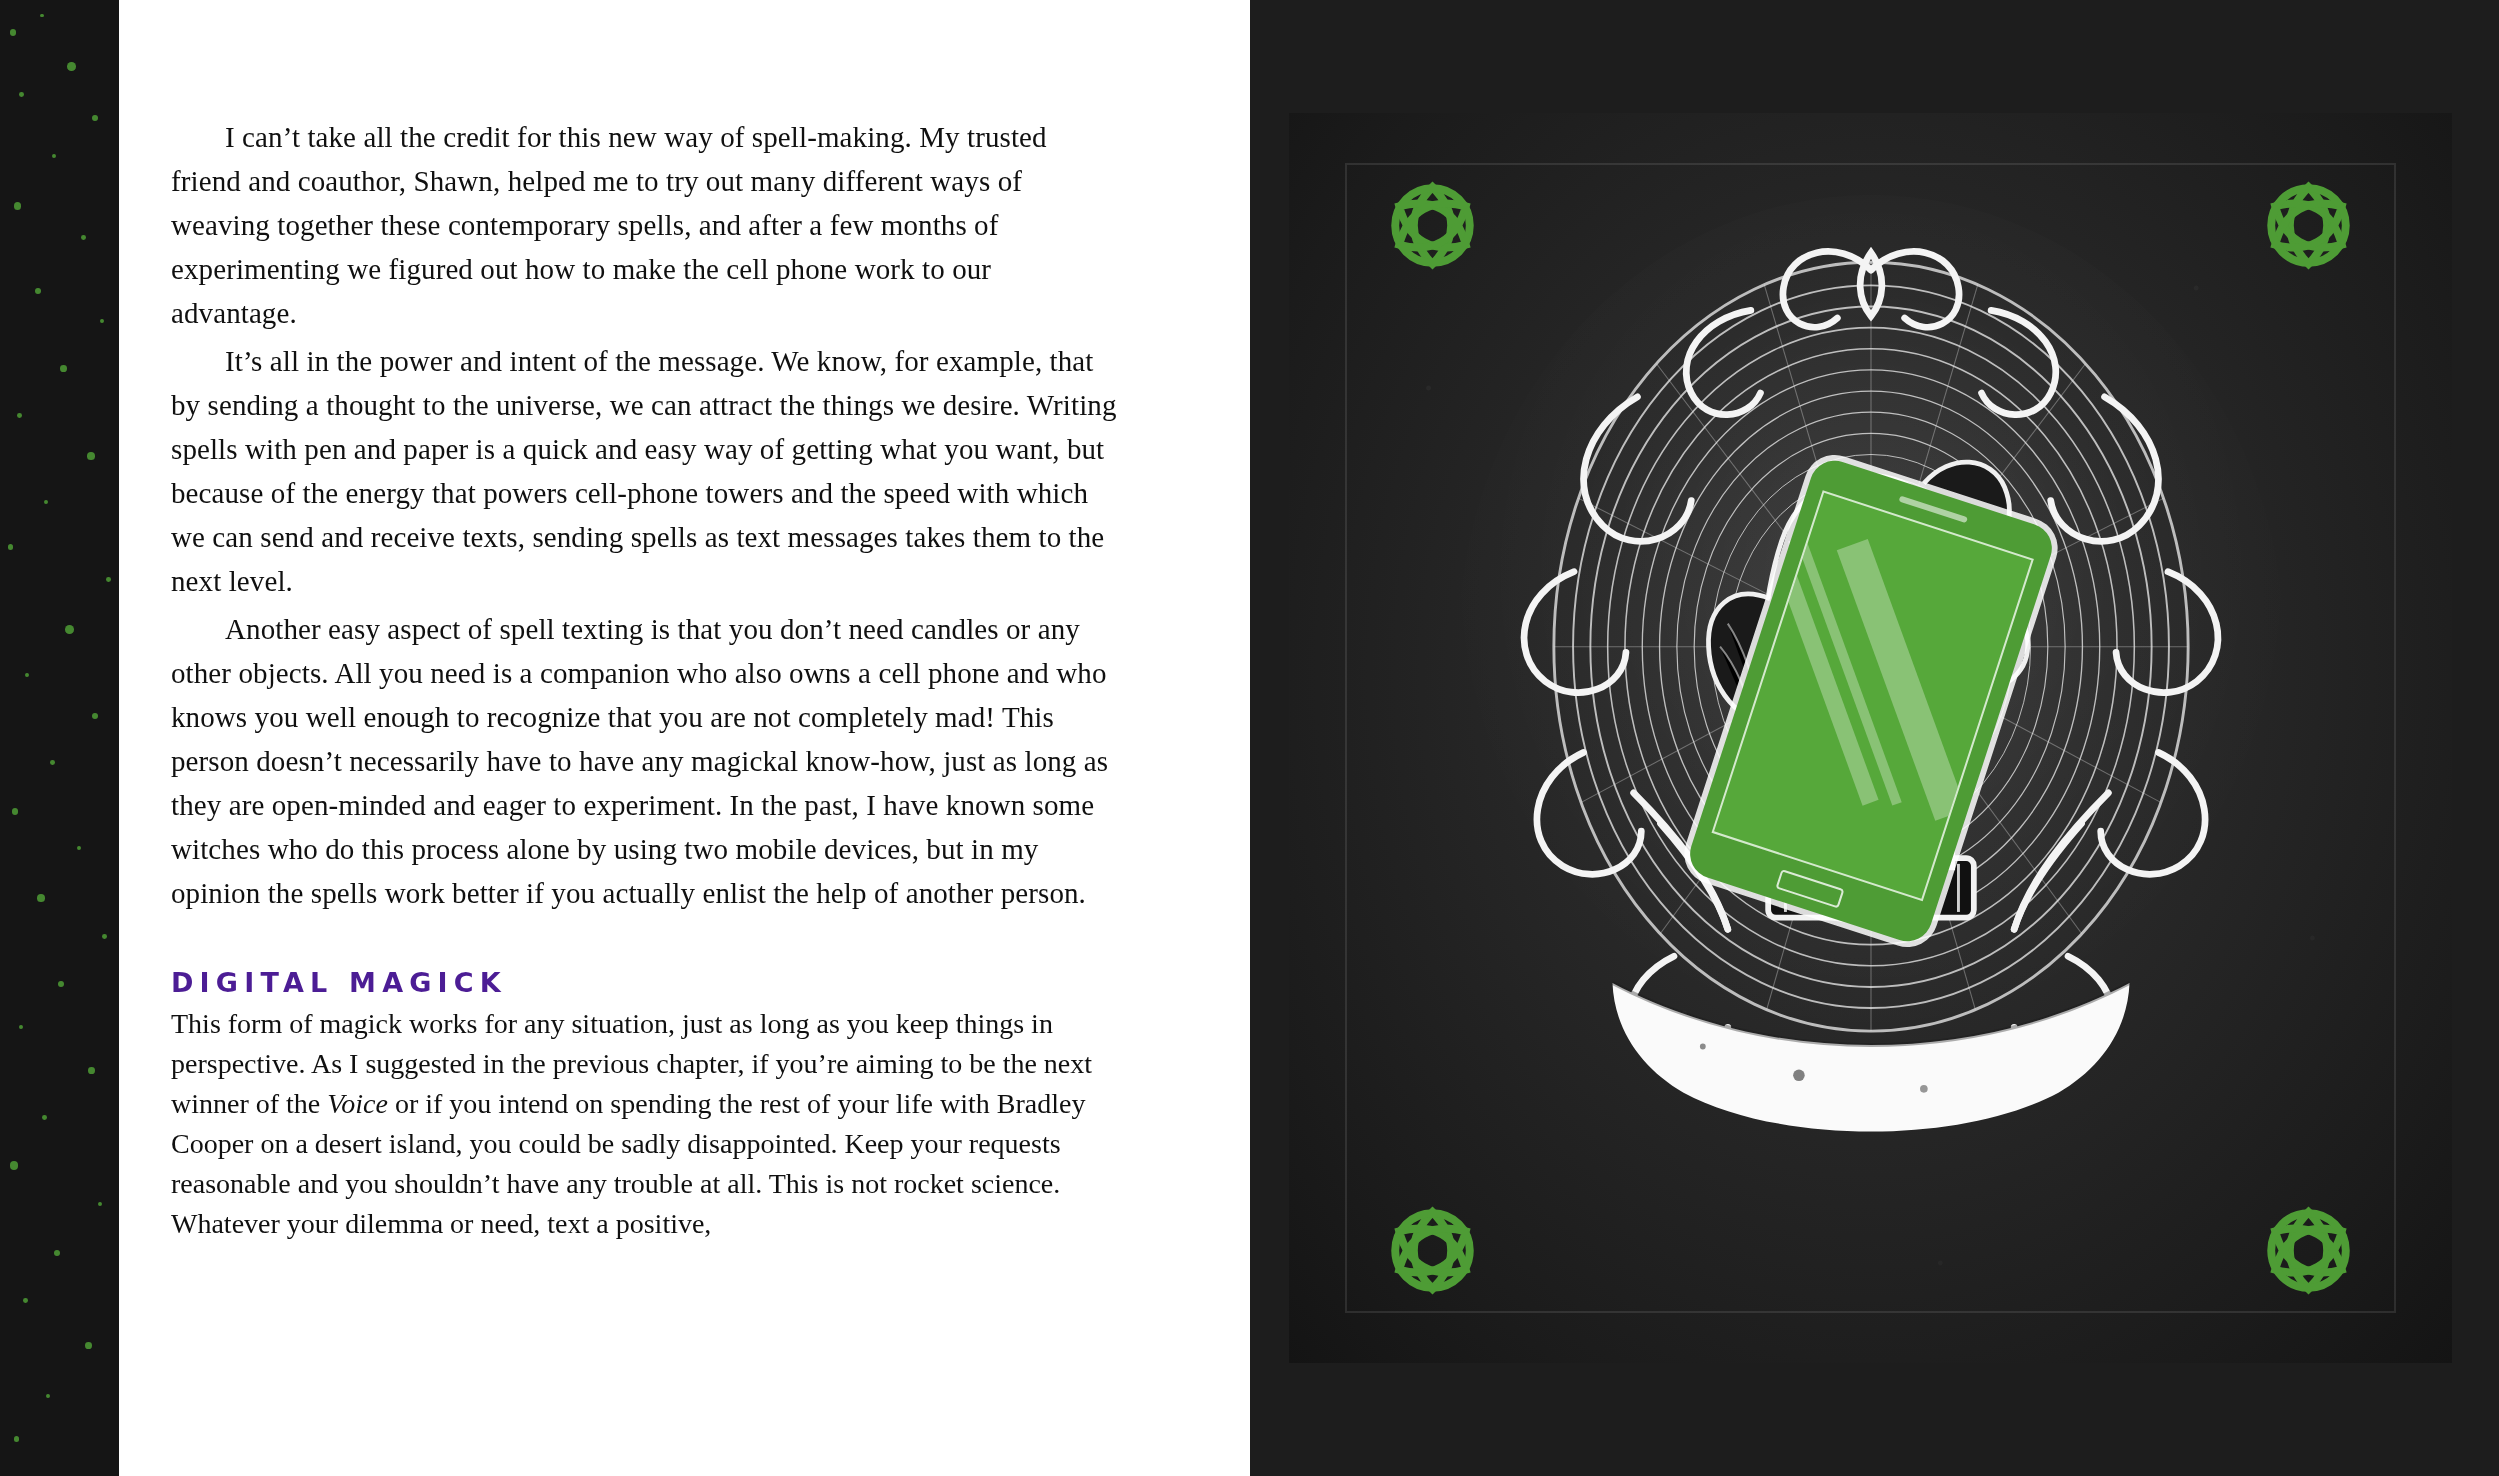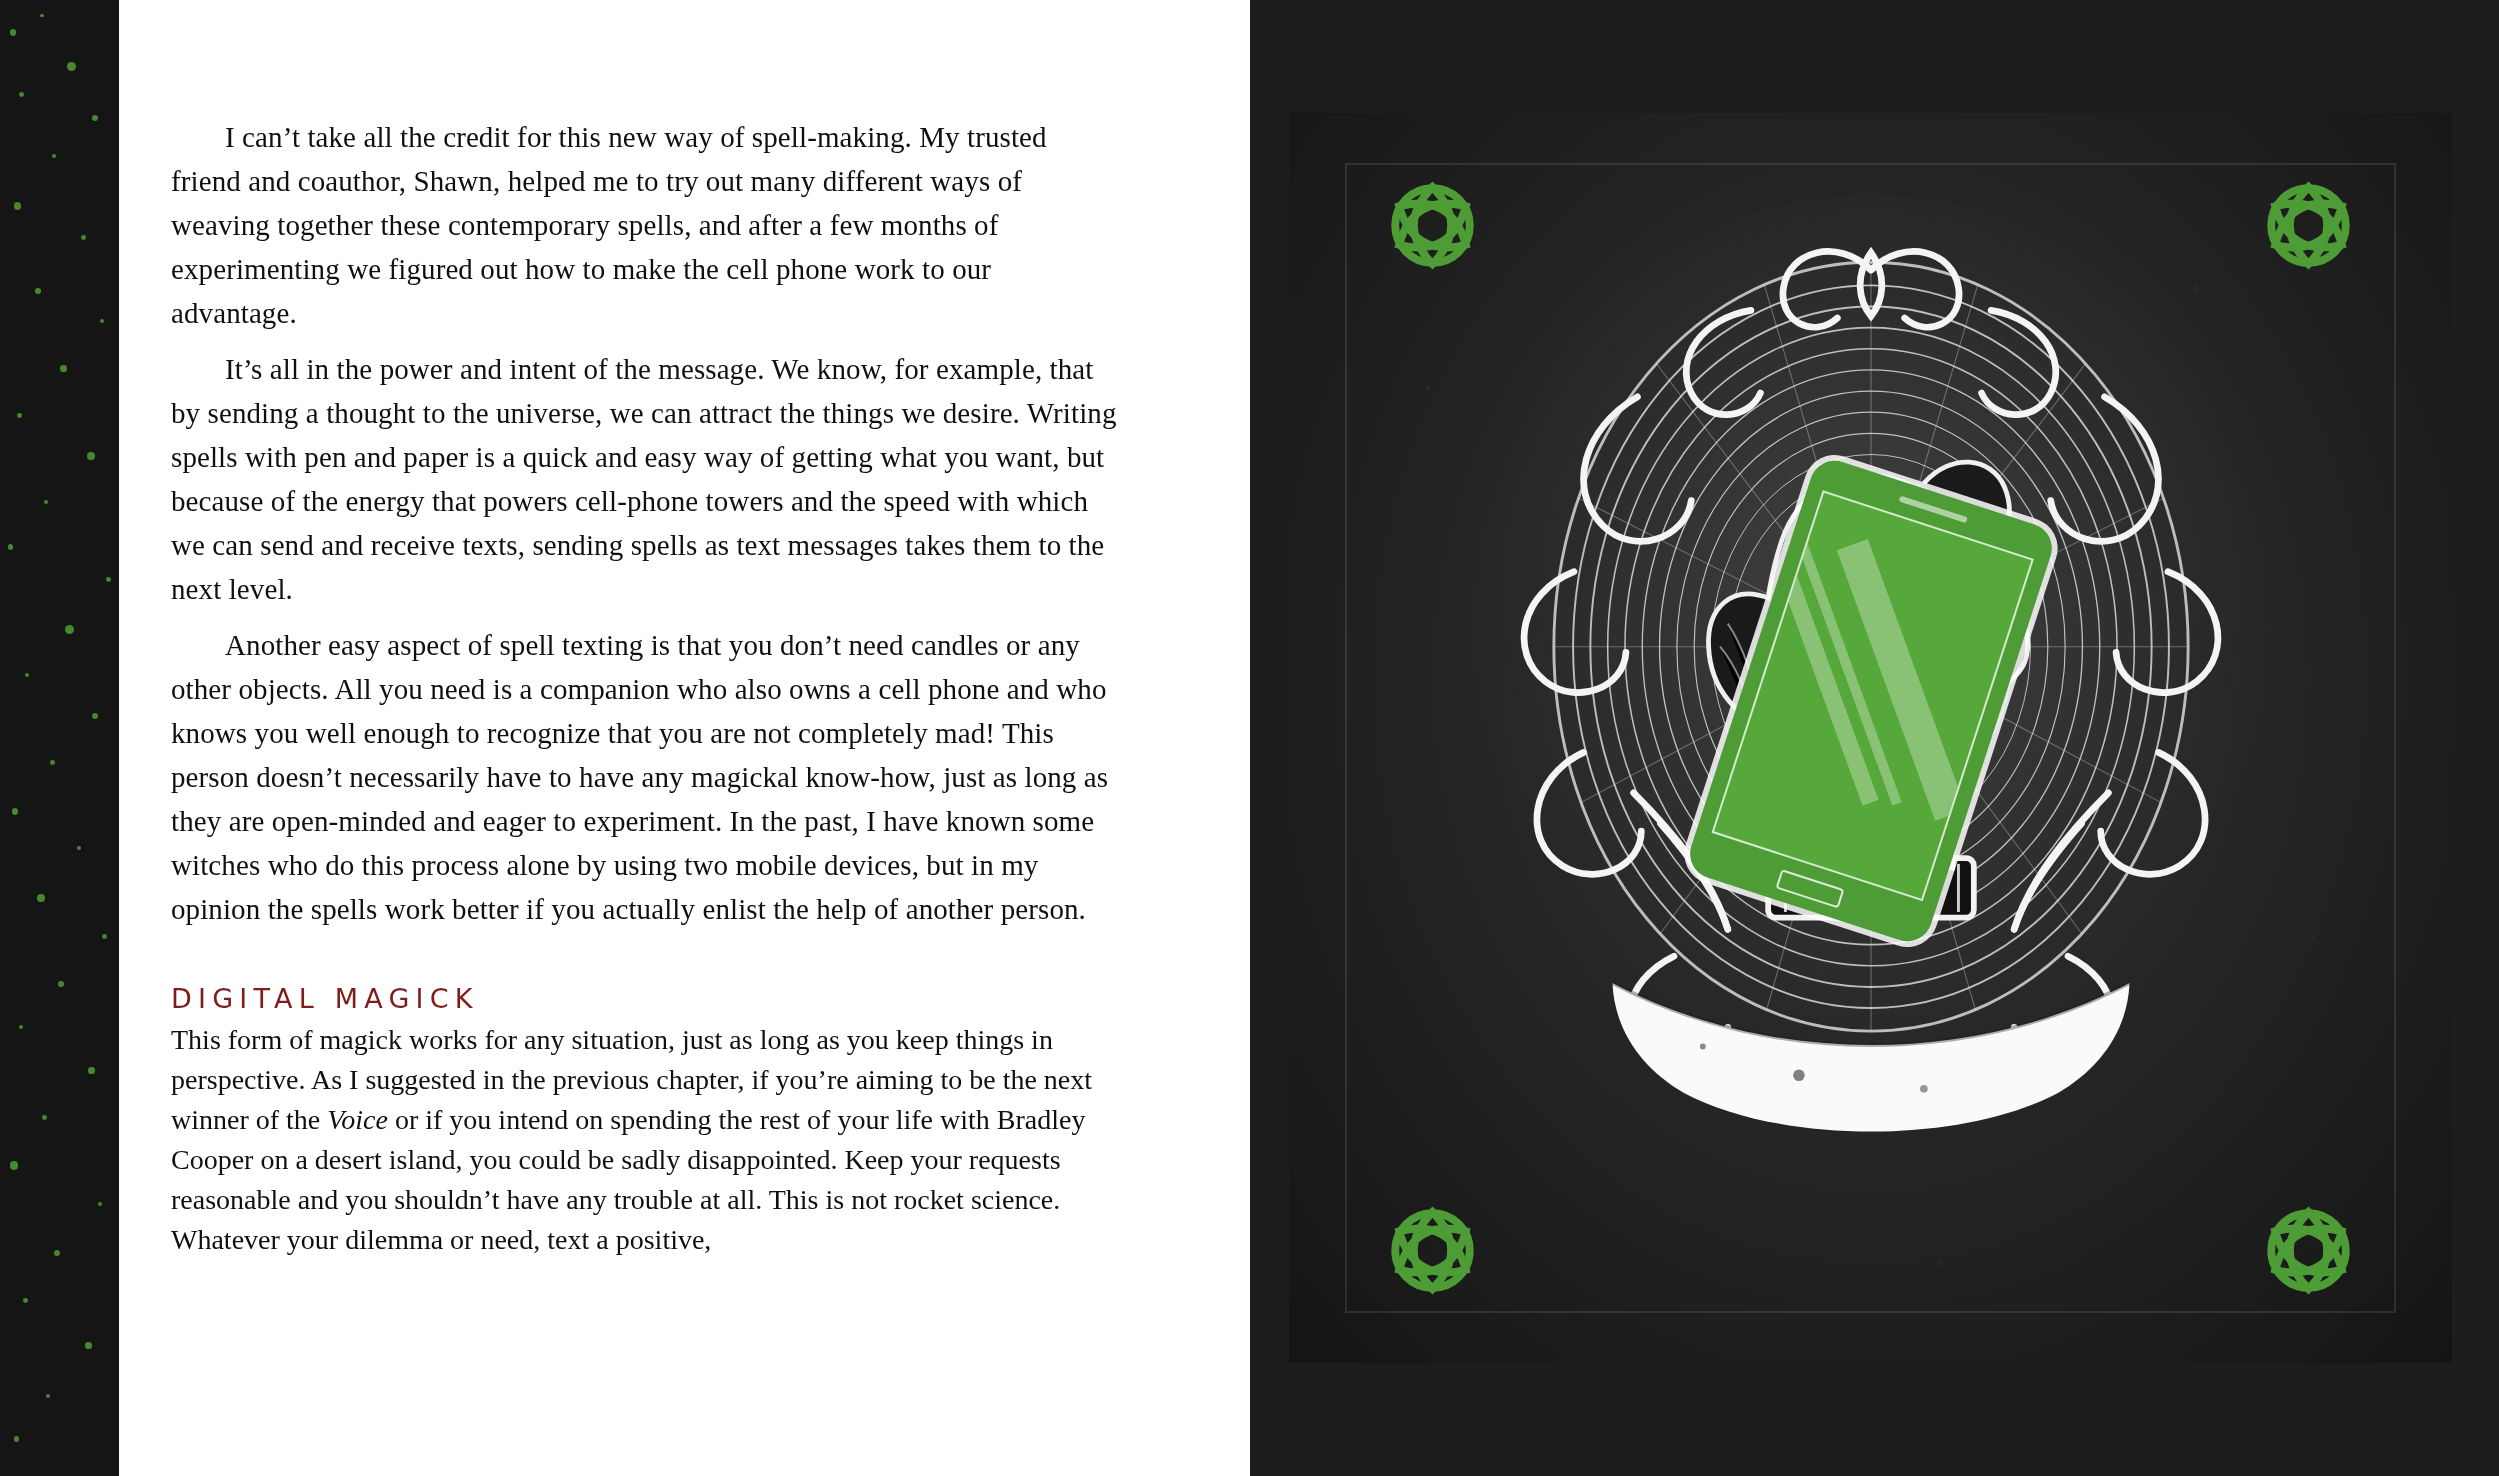--- a/index.html
+++ b/index.html
@@ -51,28 +51,28 @@
     width: 952px;
   }
   .para {
     font-size: 29px;
     line-height: 44px;
     color: #101010;
     margin: 0;
     text-indent: 54px;
     letter-spacing: 0.1px;
   }
-  .para + .para { margin-top: 12px; }
+  .para + .para { margin-top: 4px; }
   .section-head {
     margin: 52px 0 5.8px 0;
     font-family: "DejaVu Sans", sans-serif;
-    font-weight: 400;
+    font-weight: 700;
     font-size: 27px;
     letter-spacing: 6.2px;
-    color: #7f1d1d;
+    color: #4c1d95;
   }
   .body-sans {
     font-size: 28px;
     line-height: 40px;
     color: #101010;
     margin: 0;
     text-indent: 0;
   }
   .body-sans em, .para em { font-style: italic; }
   .folio {

